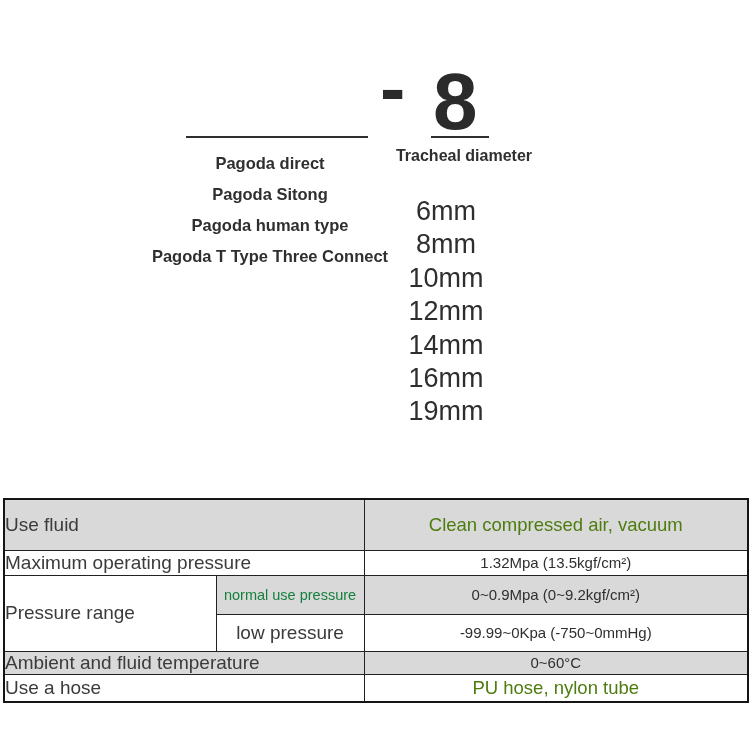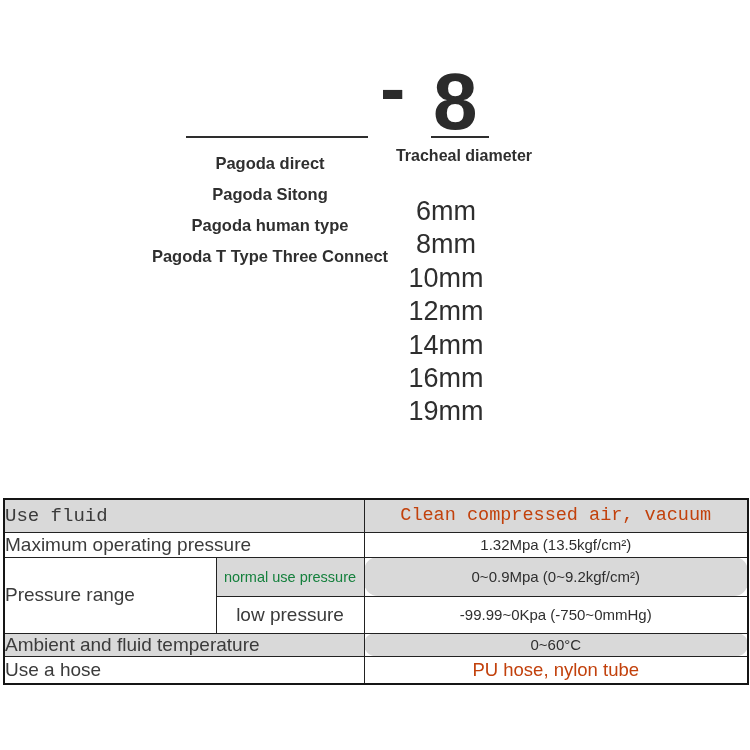--- a/index.html
+++ b/index.html
@@ -73,21 +73,21 @@
     width: 744px;
     border: 2px solid #151515;
   }
   table.spec td {
     border: 1px solid #222222;
     vertical-align: middle;
     padding: 0;
     overflow: hidden;
     white-space: nowrap;
   }
-  .r1 { height: 33px; font-family: Liberation Mono, monospace; }
+  .r1 { height: 51px; }
   .r2 { height: 25px; }
   .r3 { height: 39px; }
   .r4 { height: 37px; padding-left: 7px; }
   .r5 { height: 23px; }
   .r6 { height: 28px; }
   td.gray { background: #d9d9d9; }
   td.white { background: #ffffff; }
   td.label {
     padding-left: 30px;
     font-size: 19px;
@@ -100,27 +100,26 @@
     color: #15803d;
   }
   td.sub-label-lg {
     text-align: center;
     font-size: 19px;
     color: #3b3b3b;
   }
   td.val-lg {
     text-align: center;
     font-size: 18.5px;
-    color: #c2410c;
+    color: #4d7c0f;
   }
   td.val-sm {
     text-align: center;
     font-size: 15px;
     color: #2f2f2f;
-    border-radius: 14px;
   }
 </style>
 </head>
 <body>
 
 <div class="page">
 
   <div class="model-dash">-</div>
   <div class="model-code">8</div>
   <div class="rule rule-left"></div>

